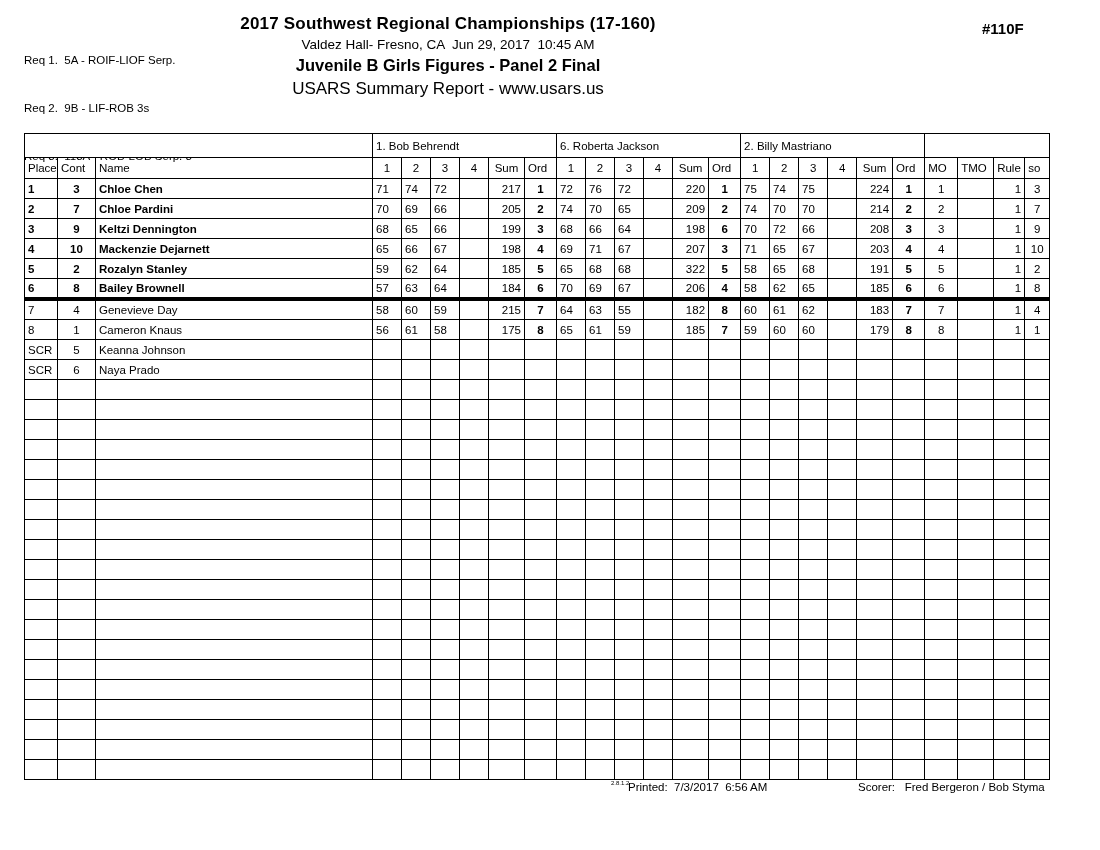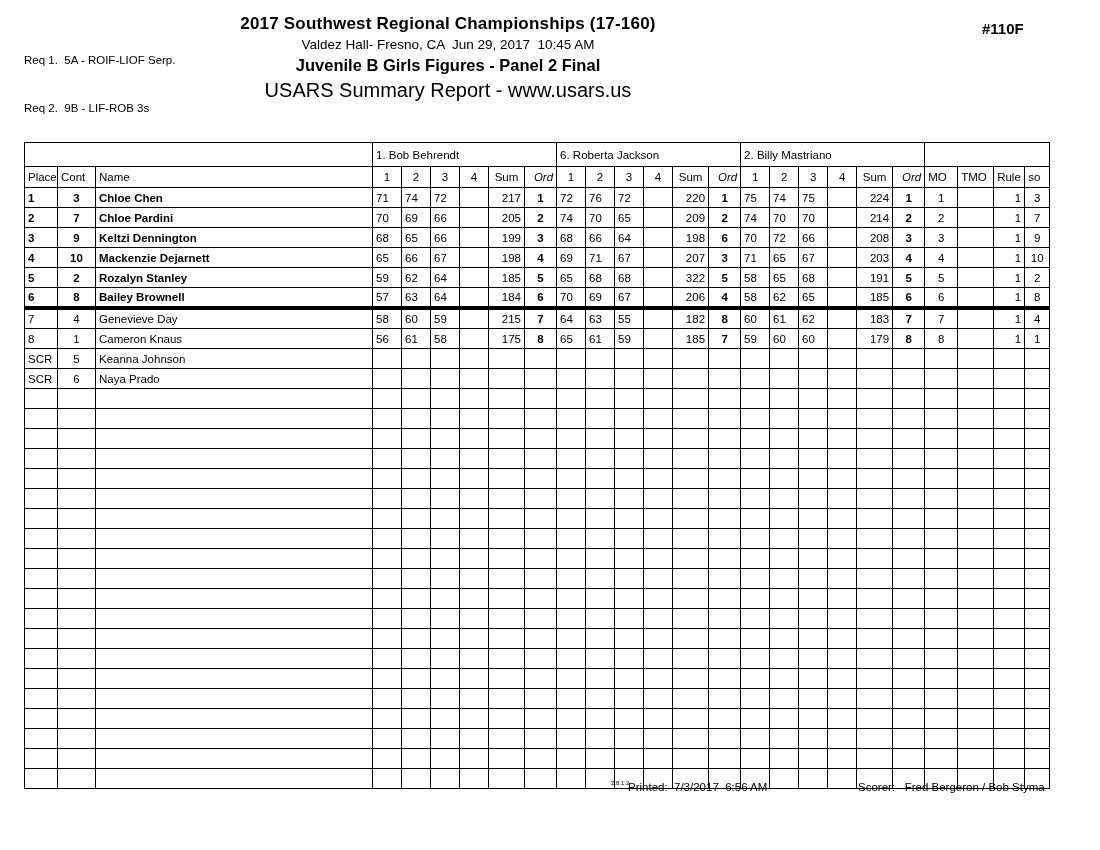--- a/index.html
+++ b/index.html
@@ -8,39 +8,39 @@
     width:1100px; height:850px;
     background:#ffffff; color:#000;
     font-family:"Liberation Sans", sans-serif;
     position:relative; overflow:hidden;
   }
   .req-block { position:absolute; left:24px; top:20px; font-size:11.5px; line-height:16px; white-space:pre; }
   .center-head { position:absolute; left:0; top:14px; width:896px; text-align:center; }
   .title  { font-size:17px; font-weight:bold; letter-spacing:0.2px; }
   .venue  { font-size:13.5px; margin-top:3px; white-space:pre; }
   .event  { font-size:16.5px; font-weight:bold; margin-top:4px; }
-  .report { font-size:20px; margin-top:4px; }
+  .report { font-size:17px; margin-top:4px; }
   .docnum { position:absolute; left:982px; top:20px; font-size:15px; font-weight:bold; }
 
   table.results {
-    position:absolute; left:24px; top:142px;
+    position:absolute; left:24px; top:133px;
     border-collapse:collapse; table-layout:fixed;
     width:1018px; font-size:11.5px;
   }
   table.results td { border:1px solid #000; height:20px; padding:0 3px; overflow:hidden; white-space:nowrap; line-height:18px; }
   tr.judgerow td { height:24px; line-height:22px; }
   td.nob { border:none; background:#fff; }
   td.judgebox { text-align:left; white-space:pre; padding-left:4px; }
   tr.headrow td { height:21px; line-height:19px; }
   .al { text-align:left; }
   .ac { text-align:center; }
   .ar { text-align:right; }
   .b  { font-weight:bold; }
   td.ord { border-left:3px solid #000; border-right:3px solid #000; text-align:center; font-weight:bold; }
-  td.ordh { border-left:3px solid #000; border-right:3px solid #000; text-align:right; font-weight:normal;font-style:italic; }
+  td.ordh { border-left:3px solid #000; border-right:3px solid #000; text-align:left; font-weight:normal; }
   tr.cut td { border-bottom:4px solid #000; }
   td.rule { text-align:right; padding-right:6px; }
 
   .version { position:absolute; left:611px; top:780px; font-size:6px; }
   .printed { position:absolute; left:628px; top:781px; font-size:11.5px; white-space:pre; }
   .scorer  { position:absolute; left:858px; top:781px; font-size:11.5px; white-space:pre; }
 </style>
 </head>
 <body>
 

